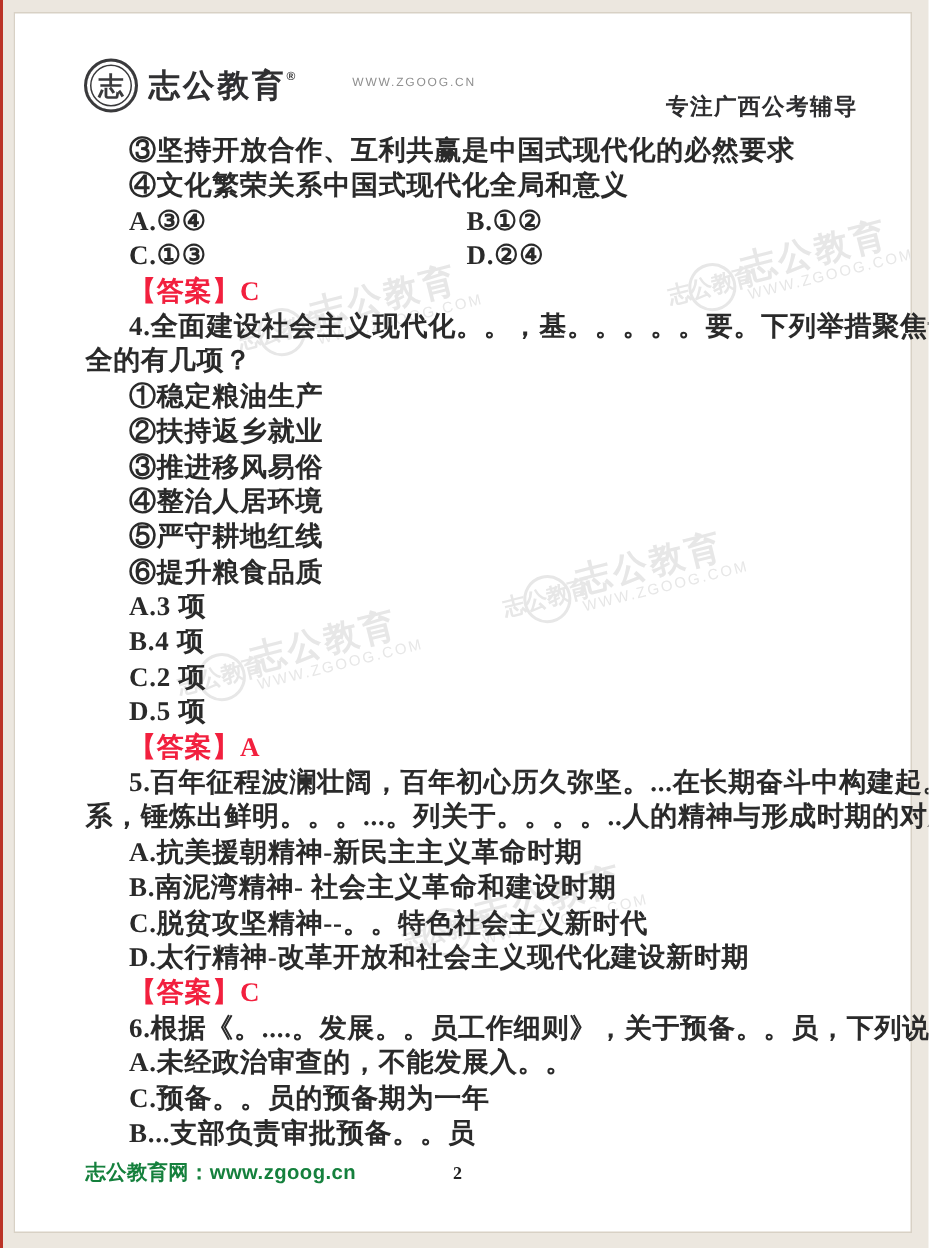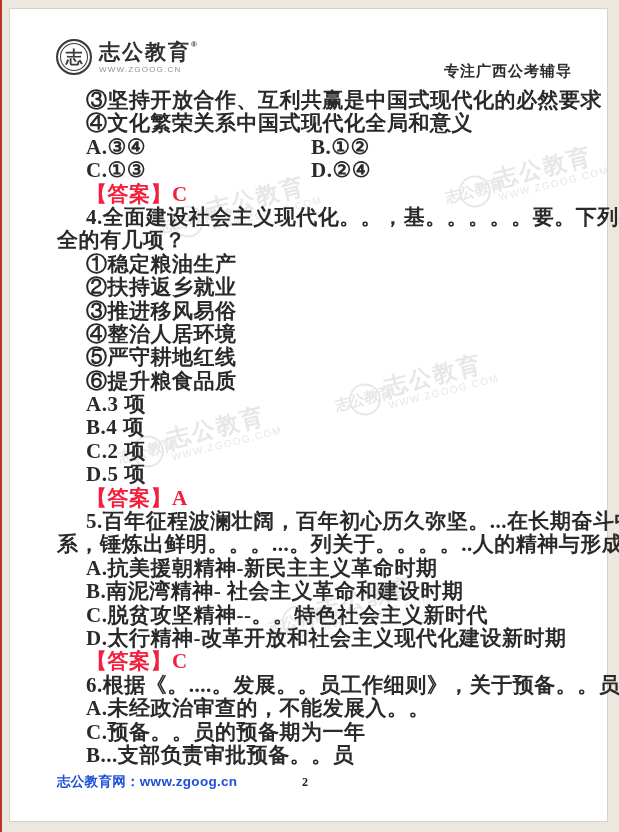--- a/index.html
+++ b/index.html
@@ -15,21 +15,21 @@
   }
   
   .logo{position:absolute;left:46px;top:30px;display:flex;align-items:center;gap:7px;}
   .seal{
     width:36px;height:36px;border:2px solid #3a3a3c;border-radius:50%;
     box-sizing:border-box;display:flex;align-items:center;justify-content:center;
     color:#3a3a3c;font-weight:bold;font-size:17px;
     font-family:"Liberation Sans","DejaVu Sans",sans-serif;
     box-shadow:inset 0 0 0 2px #fff, inset 0 0 0 3px #3a3a3c;
   }
-  .logo-text{display:flex;flex-direction:column;line-height:1;}
+  .logo-text{display:flex;flex-direction:row;line-height:1;gap:36px;}
   .brand{
     font-family:"Liberation Sans","DejaVu Sans",sans-serif;
     font-weight:bold;font-size:21px;color:#303032;letter-spacing:2px;
   }
   .brand sup{font-size:8px;vertical-align:top;}
   .brand-url{
     font-family:"Liberation Sans","DejaVu Sans",sans-serif;
     font-size:8px;color:#8f8f8f;letter-spacing:1.2px;margin-top:4px;
   }
   .tagline{
@@ -54,34 +54,34 @@
   }
   .wm-url{font-family:"Liberation Sans","DejaVu Sans",sans-serif;font-size:10px;letter-spacing:1.5px;margin-top:2px;}
   .w1{left:160px;top:180px;}
   .w2{left:447px;top:150px;}
   .w3{left:337px;top:358px;}
   .w4{left:120px;top:410px;}
   .w5{left:270px;top:580px;}
   
   .content{
     position:absolute;left:47px;top:80px;width:525px;z-index:1;
-    font-size:21px;line-height:23.4px;font-weight:600;color:#2a2a2a;letter-spacing:0.5px;
+    font-size:18px;line-height:23.4px;font-weight:600;color:#2a2a2a;letter-spacing:0.5px;
   }
   .line{height:23.4px;white-space:nowrap;overflow:visible;}
   .line.indent{padding-left:29px;}
   .line.plain{padding-left:29px;}
   .line.two_col{padding-left:29px;position:relative;}
   .line.answer{padding-left:29px;color:#f2203e;font-family:Liberation Serif, serif;}
   .line.cont{padding-left:0;}
   .colB{position:absolute;left:234px;top:0;margin-left:20px;}
   
   .footer-site{
     position:absolute;left:47px;top:764px;z-index:1;
     font-family:"Liberation Sans","DejaVu Sans",sans-serif;
-    font-weight:bold;font-size:13.5px;color:#1d4ed8;letter-spacing:0.3px;
+    font-weight:bold;font-size:13.5px;color:#15803d;letter-spacing:0.3px;
   }
   .pageno{
     position:absolute;left:292px;top:766px;z-index:1;
     font-size:12px;font-weight:bold;color:#222;
   }
 </style>
 </head>
 <body>
 
 <div class="left-edge"></div>

